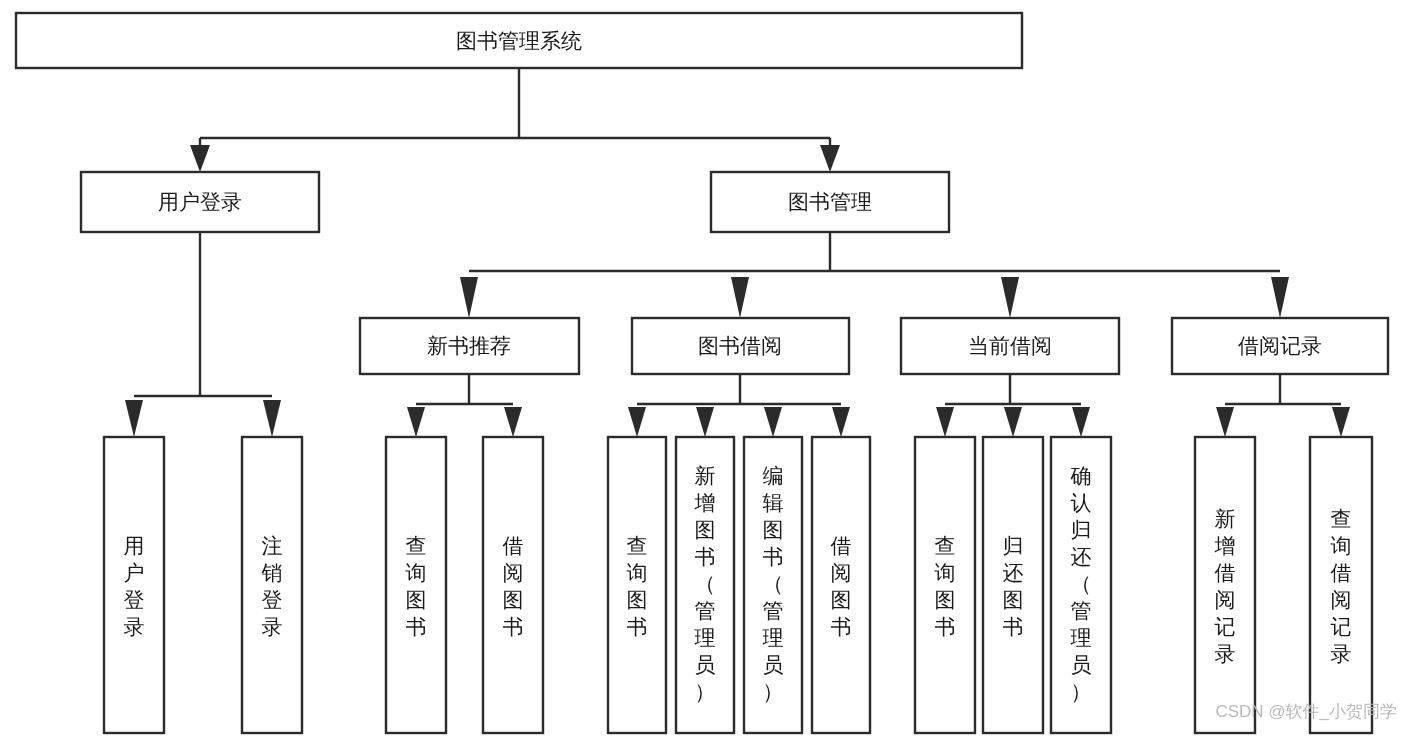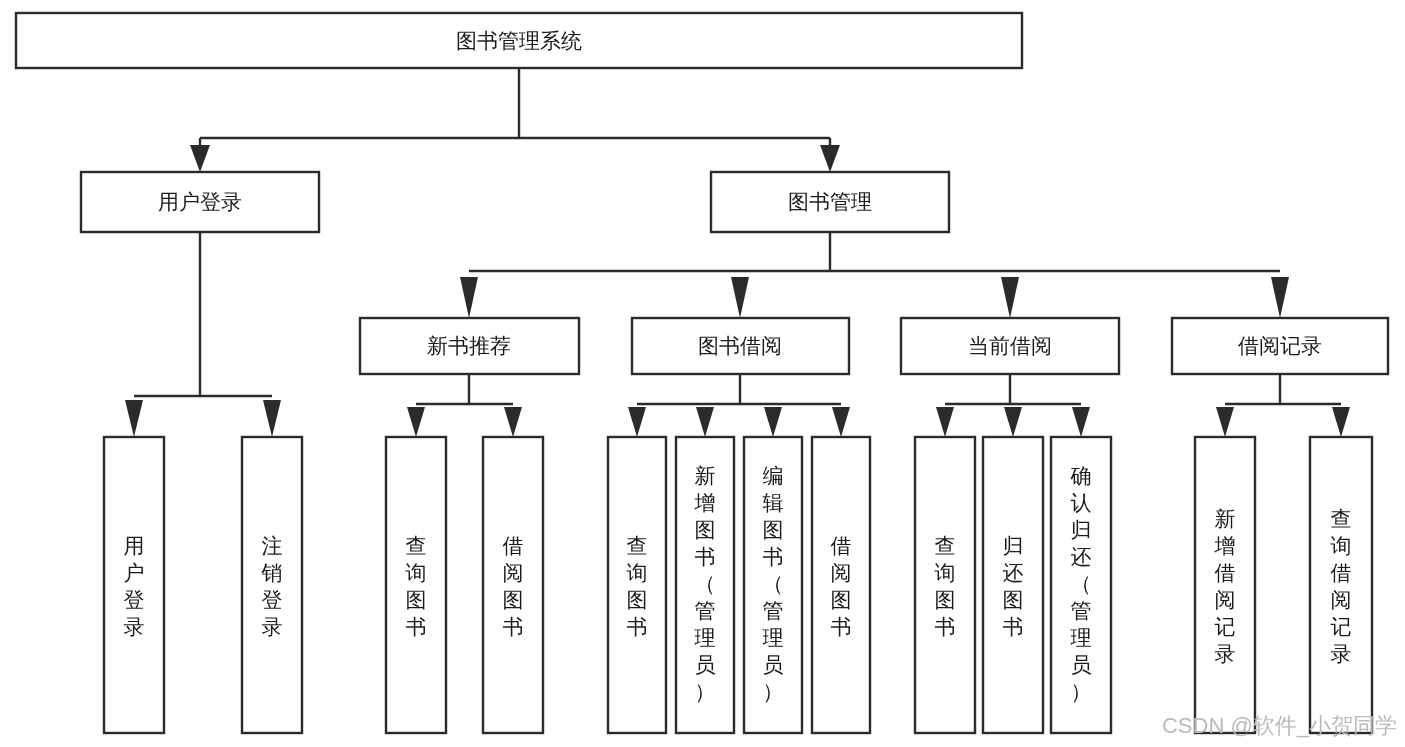--- a/index.html
+++ b/index.html
@@ -42,23 +42,23 @@
     stroke-width: 2.4;
     fill: none;
   }
   .edge-arrow {
     fill: #2b2b2b;
     stroke: none;
   }
   .watermark {
     position: absolute;
     right: 8px;
-    bottom: 6px;
-    font-family: "Liberation Sans", "DejaVu Sans", sans-serif;
-    font-size: 22px;
+    bottom: 24px;
+    font-family: "Liberation Sans", "DejaVu Sans", sans-serif;
+    font-size: 17px;
     color: #b9b9b9;
     white-space: nowrap;
     user-select: none;
     text-align: right;
   }
 </style>
 </head>
 <body>
 
 <svg id="diagram" viewBox="0 0 1405 747" xmlns="http://www.w3.org/2000/svg">

